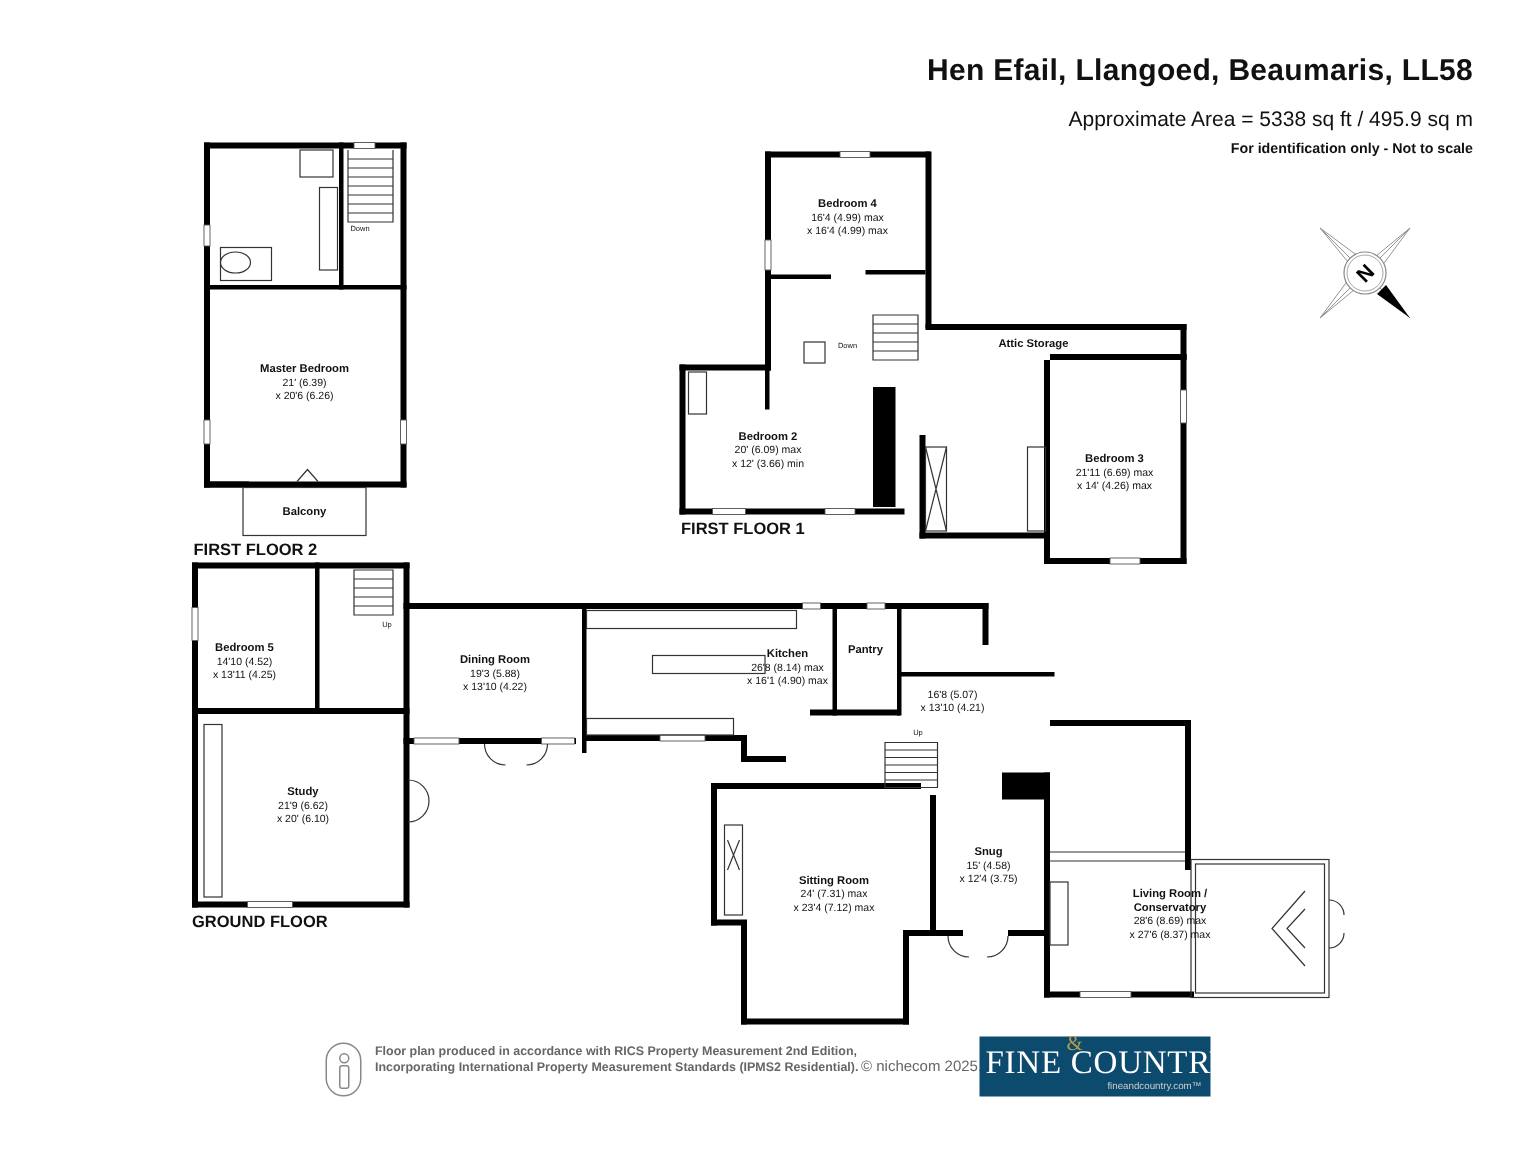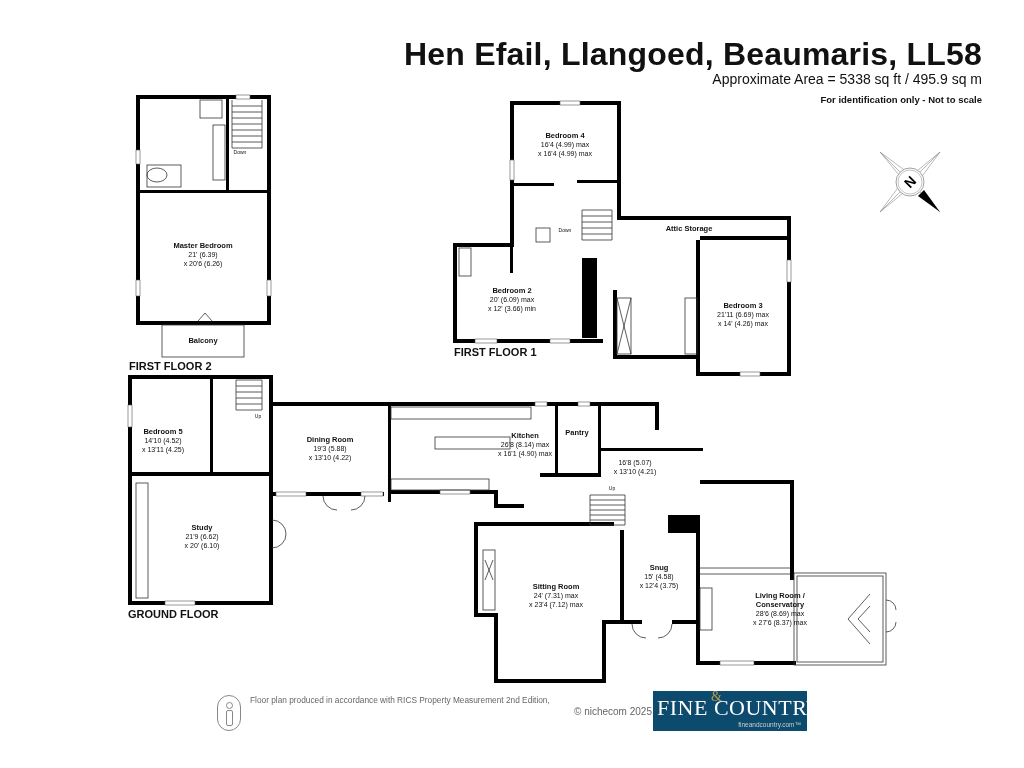--- a/index.html
+++ b/index.html
@@ -1,32 +1,32 @@
 <!DOCTYPE html>
 <html><head>
 <meta charset="utf-8">
 <style>
   html,body{margin:0;padding:0;background:#fff;}
   body{width:1024px;height:768px;position:relative;overflow:hidden;font-family:"Liberation Sans",sans-serif;color:#111;}
-  .title{position:absolute;right:42px;top:36px;font-size:32px;font-weight:bold;letter-spacing:0.2px;}
+  .title{position:absolute;right:42px;top:36px;font-size:20px;font-weight:bold;letter-spacing:0.2px;}
   .area{position:absolute;right:42px;top:71px;font-size:14px;}
   .note{position:absolute;right:42px;top:94px;font-size:9.5px;font-weight:bold;}
   svg.plan{position:absolute;left:0;top:0;}
   .rl{font-family:"Liberation Sans",sans-serif;font-size:7px;fill:#111;text-anchor:middle;}
   .rn{font-weight:bold;font-size:7.5px;}
   .fl{font-family:"Liberation Sans",sans-serif;font-size:11px;font-weight:bold;fill:#111;}
   .sm{font-family:"Liberation Sans",sans-serif;font-size:5px;fill:#111;text-anchor:middle;}
   .wall{fill:#000;}
   .thin{fill:none;stroke:#333;stroke-width:0.8;}
   .win{fill:#fff;stroke:#555;stroke-width:0.6;}
   .footer{position:absolute;left:217px;top:695px;width:600px;}
   .footer .info{position:absolute;left:0;top:0;width:22px;height:34px;border:1px solid #888;border-radius:12px;}
   .footer .info:before{content:"";position:absolute;left:8px;top:6px;width:5px;height:5px;border:1px solid #888;border-radius:50%;}
   .footer .info:after{content:"";position:absolute;left:8px;top:14px;width:5px;height:14px;border:1px solid #888;border-radius:2px;}
-  .footer .txt{position:absolute;left:33px;top:0;font-size:8.3px;color:#666;line-height:11px;white-space:nowrap;}
+  .footer .txt{position:absolute;left:33px;top:0;font-size:8.3px;color:#666;line-height:11px;white-space:nowrap;font-weight:bold;}
   .footer .copy{position:absolute;left:357px;top:11px;font-size:10px;color:#666;white-space:nowrap;}
   .logo{position:absolute;left:653px;top:691px;width:154px;height:40px;background:#0c4a6e;color:#fff;}
   .logo .brand{position:absolute;left:4px;top:4px;font-family:"Liberation Serif",serif;font-size:22px;letter-spacing:0.5px;white-space:nowrap;}
   .logo .amp{position:absolute;left:58px;top:-2px;font-family:"Liberation Serif",serif;font-size:14px;color:#b89a4a;}
   .logo .url{position:absolute;right:6px;bottom:3px;font-size:6.5px;color:#ccc;}
 </style>
 </head>
 <body>
 
 <div class="title">Hen Efail, Llangoed, Beaumaris, LL58</div>
@@ -205,20 +205,21 @@
     <circle cx="0" cy="0" r="14" fill="#fff" stroke="#888" stroke-width="0.8"></circle>
     <circle cx="0" cy="0" r="12" fill="none" stroke="#888" stroke-width="0.5"></circle>
     <text x="0" y="5" text-anchor="middle" font-family="Liberation Sans, sans-serif" font-weight="bold" font-size="14" transform="rotate(-45)">N</text>
   </g>
 </svg>
 
 <div class="footer">
   <div class="info"></div>
   <div class="txt">
     <div>Floor plan produced in accordance with RICS Property Measurement 2nd Edition,</div>
+    <div>Incorporating International Property Measurement Standards (IPMS2 Residential).</div>
   </div>
   <div class="copy">© nichecom 2025.</div>
 </div>
 
 <div class="logo">
   <span class="brand">FINE  COUNTRY</span>
   <span class="amp">&amp;</span>
   <span class="url">fineandcountry.com™</span>
 </div>
 

